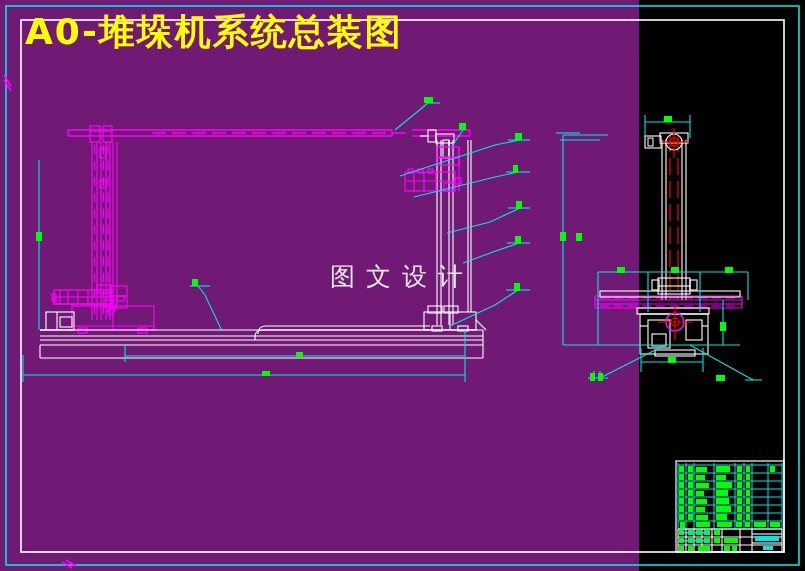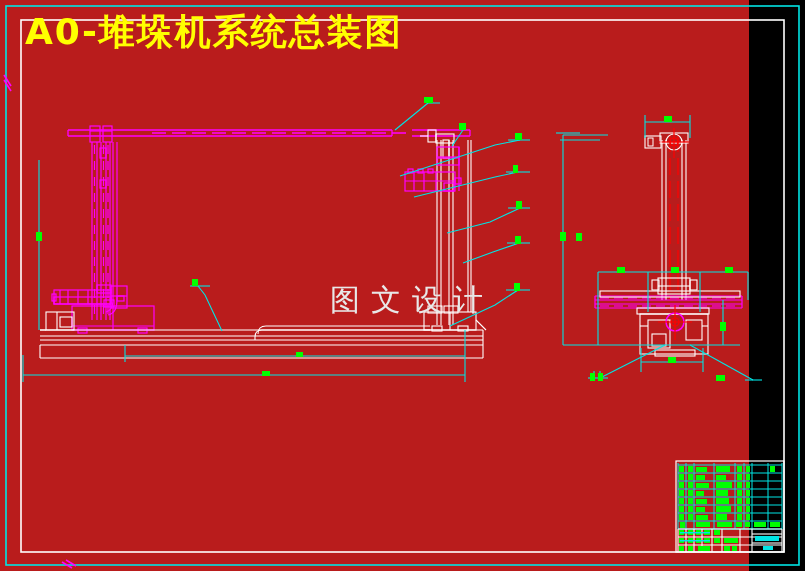--- a/index.html
+++ b/index.html
@@ -1,28 +1,28 @@
 <!DOCTYPE html>
 <html><head>
 <meta charset="utf-8">
 <style>
   html,body{margin:0;padding:0;background:#000;}
   body{width:805px;height:571px;overflow:hidden;font-family:"Liberation Sans",sans-serif;}
-  #stage{position:relative;width:749px;height:571px;background:#b91c1c;}
+  #stage{position:relative;width:639px;height:571px;background:#701a75;}
   #stage svg{position:absolute;left:0;top:0;}
   .title-text{
     position:absolute;left:25px;top:14px;
     color:#ffff00;font-family:"DejaVu Sans",sans-serif;
     font-size:36px;font-weight:bold;letter-spacing:2px;
     white-space:nowrap;line-height:1;
   }
   .watermark{
-    position:absolute;left:330px;top:280px;
+    position:absolute;left:330px;top:260px;
     color:#e8e8e8;font-family:"DejaVu Sans",sans-serif;
-    font-size:30px;letter-spacing:11px;white-space:nowrap;
+    font-size:25px;letter-spacing:11px;white-space:nowrap;
   }
 </style>
 </head>
 <body>
 
 <div id="stage">
 
   <svg width="805" height="571" viewBox="0 0 805 571">
 
     <g>

